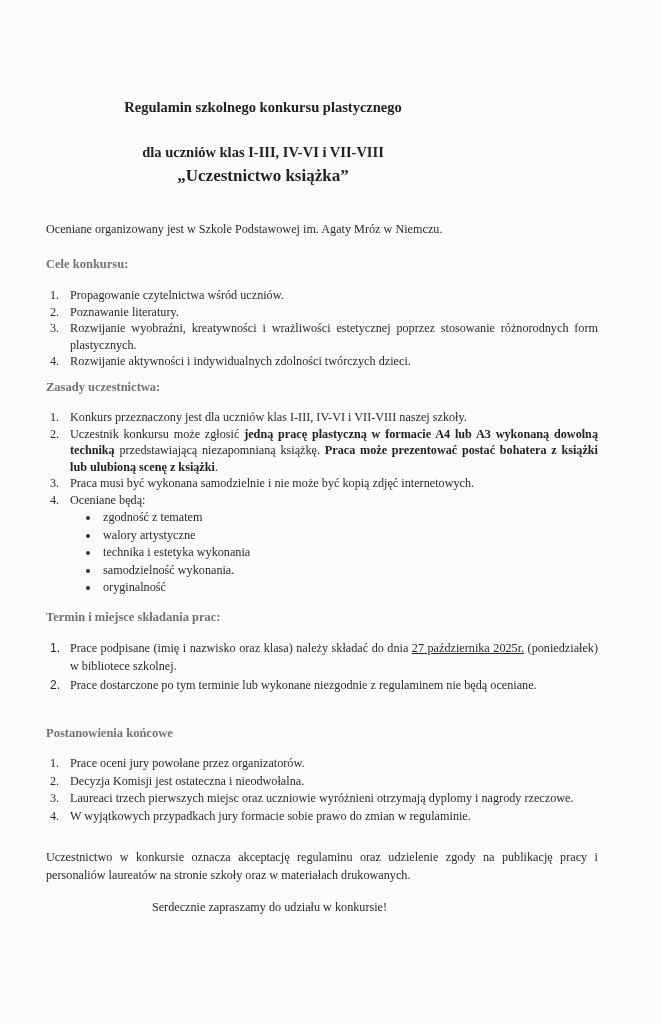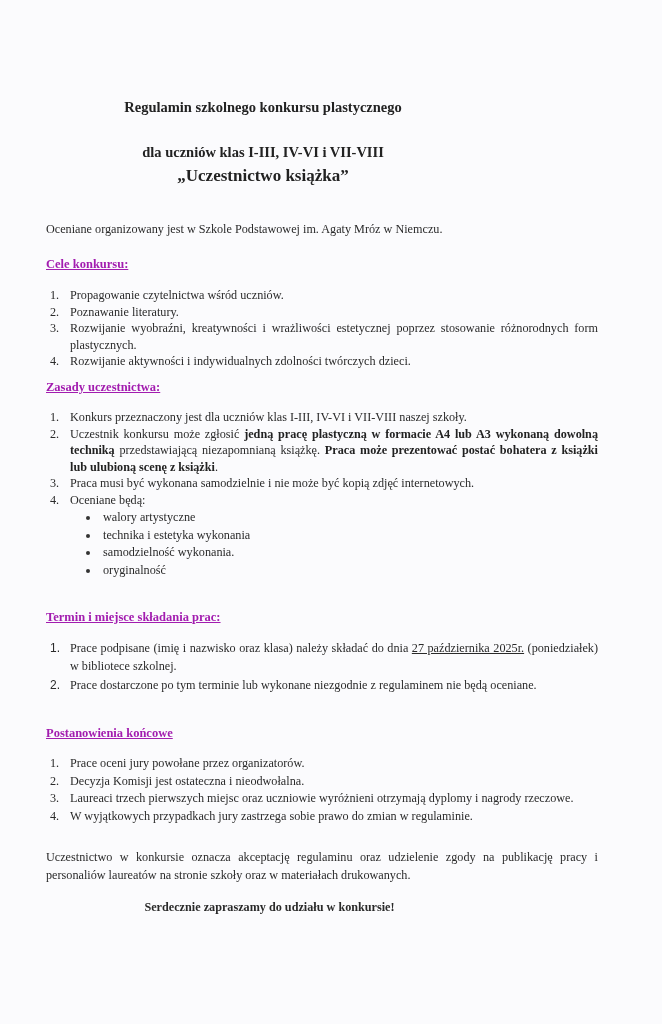--- a/index.html
+++ b/index.html
@@ -16,38 +16,38 @@
     .title {
       position: absolute; left: 0; width: 526px; text-align: center;
       font-weight: bold; color: #222;
     }
     .t1 { top: 99px; font-size: 14.5px; }
     .t2 { top: 128px; font-size: 14.5px; margin-top: 16px; }
     .t3 { top: 168px; font-size: 17px; }
     .block { position: absolute; left: 46px; width: 560px; }
     .intro { top: 221px; }
     .heading {
-      position: absolute; left: 46px; font-weight: bold; text-decoration: underline;
-      font-size: 12.5px; color: #a21caf;
+      position: absolute; left: 46px; font-weight: bold; 
+      font-size: 12.5px; color: #737373;
     }
     ol { margin: 0; padding: 0; list-style: none; }
     ol li { position: relative; padding-left: 24px; text-align: justify; }
     ol li .num { position: absolute; left: 4px; top: 0; }
     ul.bul { margin: 0; padding: 0; list-style: none; }
     ul.bul li { position: relative; padding-left: 57px; line-height: 17.5px; }
     ul.bul li::before {
       content: ""; position: absolute; left: 40px; top: 7px;
       width: 4px; height: 4px; border-radius: 50%; background: #333;
     }
     b { color: #222; }
     .date { font-weight: normal; text-decoration: underline; }
     .justify { text-align: justify; }
     .closing {
       position: absolute; left: 0; width: 539px; text-align: center;
-      font-weight: bold; top: 899px;
+      font-weight: normal; top: 899px;
     }
     .num-sans { font-family: "Liberation Sans", sans-serif; font-size: 12px; }
   </style>
 </head>
 <body>
 
 <div class="page">
 
   <div class="title t1">Regulamin szkolnego konkursu plastycznego</div>
   <div class="title t2">dla uczniów klas I-III, IV-VI i VII-VIII</div>
@@ -63,38 +63,39 @@
     <li><span class="num">4.</span><span>Rozwijanie aktywności i indywidualnych zdolności twórczych dzieci.</span></li>
   </ol>
 
   <div class="heading" style="top:379px;">Zasady uczestnictwa:</div>
   <ol class="block" style="top:409px; width:552px;">
     <li><span class="num">1.</span><span>Konkurs przeznaczony jest dla uczniów klas I-III, IV-VI i VII-VIII naszej szkoły.</span></li>
     <li><span class="num">2.</span><span>Uczestnik konkursu może zgłosić </span><b>jedną pracę plastyczną w formacie A4 lub A3 wykonaną dowolną techniką</b><span> przedstawiającą niezapomnianą książkę. </span><b>Praca może prezentować postać bohatera z książki lub ulubioną scenę z książki</b><span>.</span></li>
     <li><span class="num">3.</span><span>Praca musi być wykonana samodzielnie i nie może być  kopią zdjęć internetowych.</span></li>
     <li><span class="num">4.</span><span>Oceniane będą:</span>
       <ul class="bul" style="margin-left:-24px; margin-top:1px;">
+        <li>zgodność z tematem</li>
         <li>walory artystyczne</li>
         <li>technika i estetyka wykonania</li>
         <li>samodzielność wykonania.</li>
         <li>oryginalność</li>
       </ul>
     </li>
   </ol>
 
   <div class="heading" style="top:609px;">Termin i miejsce składania prac:</div>
   <ol class="block" style="top:640px; width:552px; line-height:17.5px;">
     <li style="margin-bottom:2px;"><span class="num num-sans">1.</span><span>Prace podpisane (imię i nazwisko oraz klasa) należy składać do dnia </span><span class="date">27 października 2025r.</span><span> (poniedziałek) w bibliotece szkolnej.</span></li>
     <li><span class="num num-sans">2.</span><span>Prace dostarczone po tym terminie lub wykonane niezgodnie z regulaminem nie będą oceniane.</span></li>
   </ol>
 
   <div class="heading" style="top:725px;">Postanowienia końcowe</div>
   <ol class="block" style="top:755px; width:552px; line-height:17.5px;">
     <li><span class="num">1.</span><span>Prace oceni jury powołane przez organizatorów.</span></li>
     <li><span class="num">2.</span><span>Decyzja Komisji jest ostateczna i nieodwołalna.</span></li>
     <li><span class="num">3.</span><span>Laureaci trzech pierwszych miejsc oraz uczniowie wyróżnieni otrzymają dyplomy i nagrody rzeczowe.</span></li>
-    <li><span class="num">4.</span><span>W wyjątkowych przypadkach jury zastrzega sobie prawo do zmian w regulaminie.</span></li>
+    <li><span class="num">4.</span><span>W wyjątkowych przypadkach jury formacie sobie prawo do zmian w regulaminie.</span></li>
   </ol>
 
   <div class="block justify" style="top:849px; width:552px; line-height:17.5px;">Uczestnictwo w konkursie oznacza akceptację regulaminu oraz udzielenie zgody na publikację pracy i personaliów laureatów na stronie szkoły oraz w materiałach drukowanych.</div>
 
   <div class="closing">Serdecznie zapraszamy do udziału w konkursie!</div>
 </div>
 
 </body></html>

